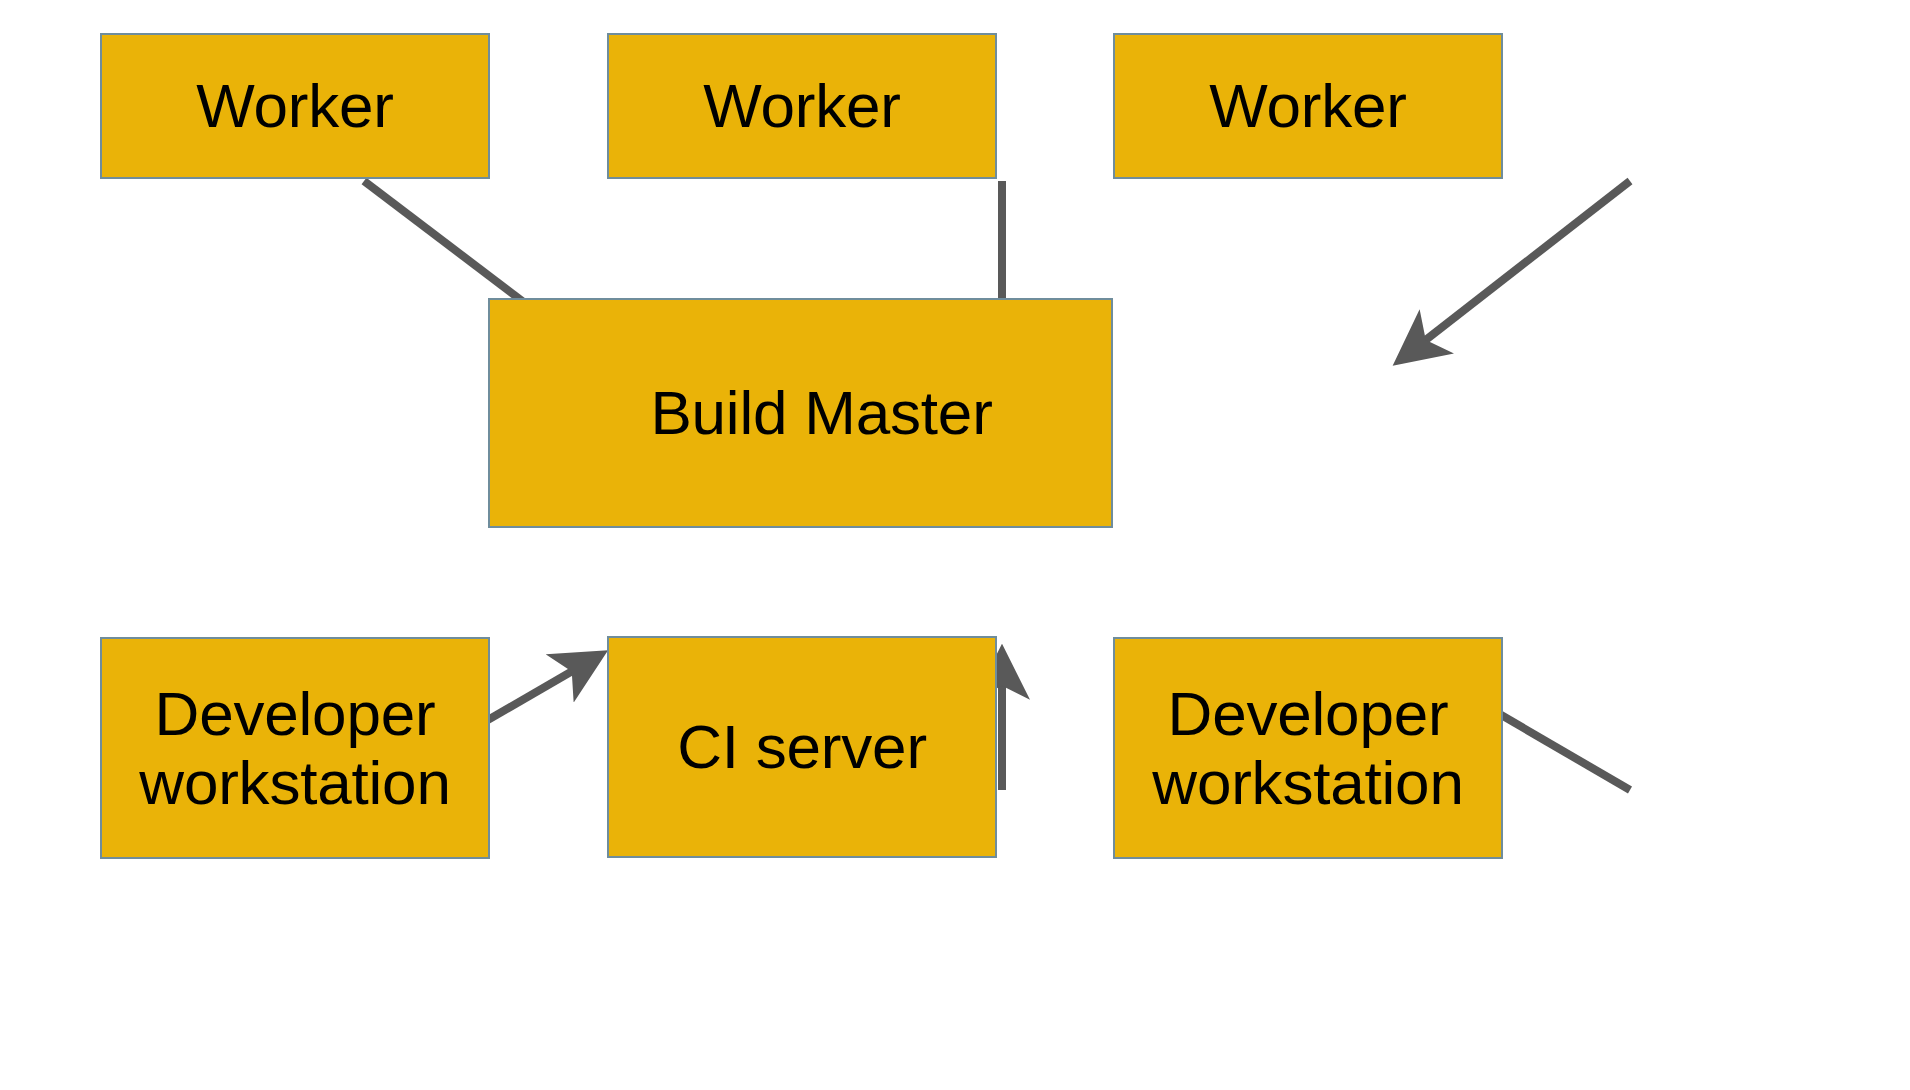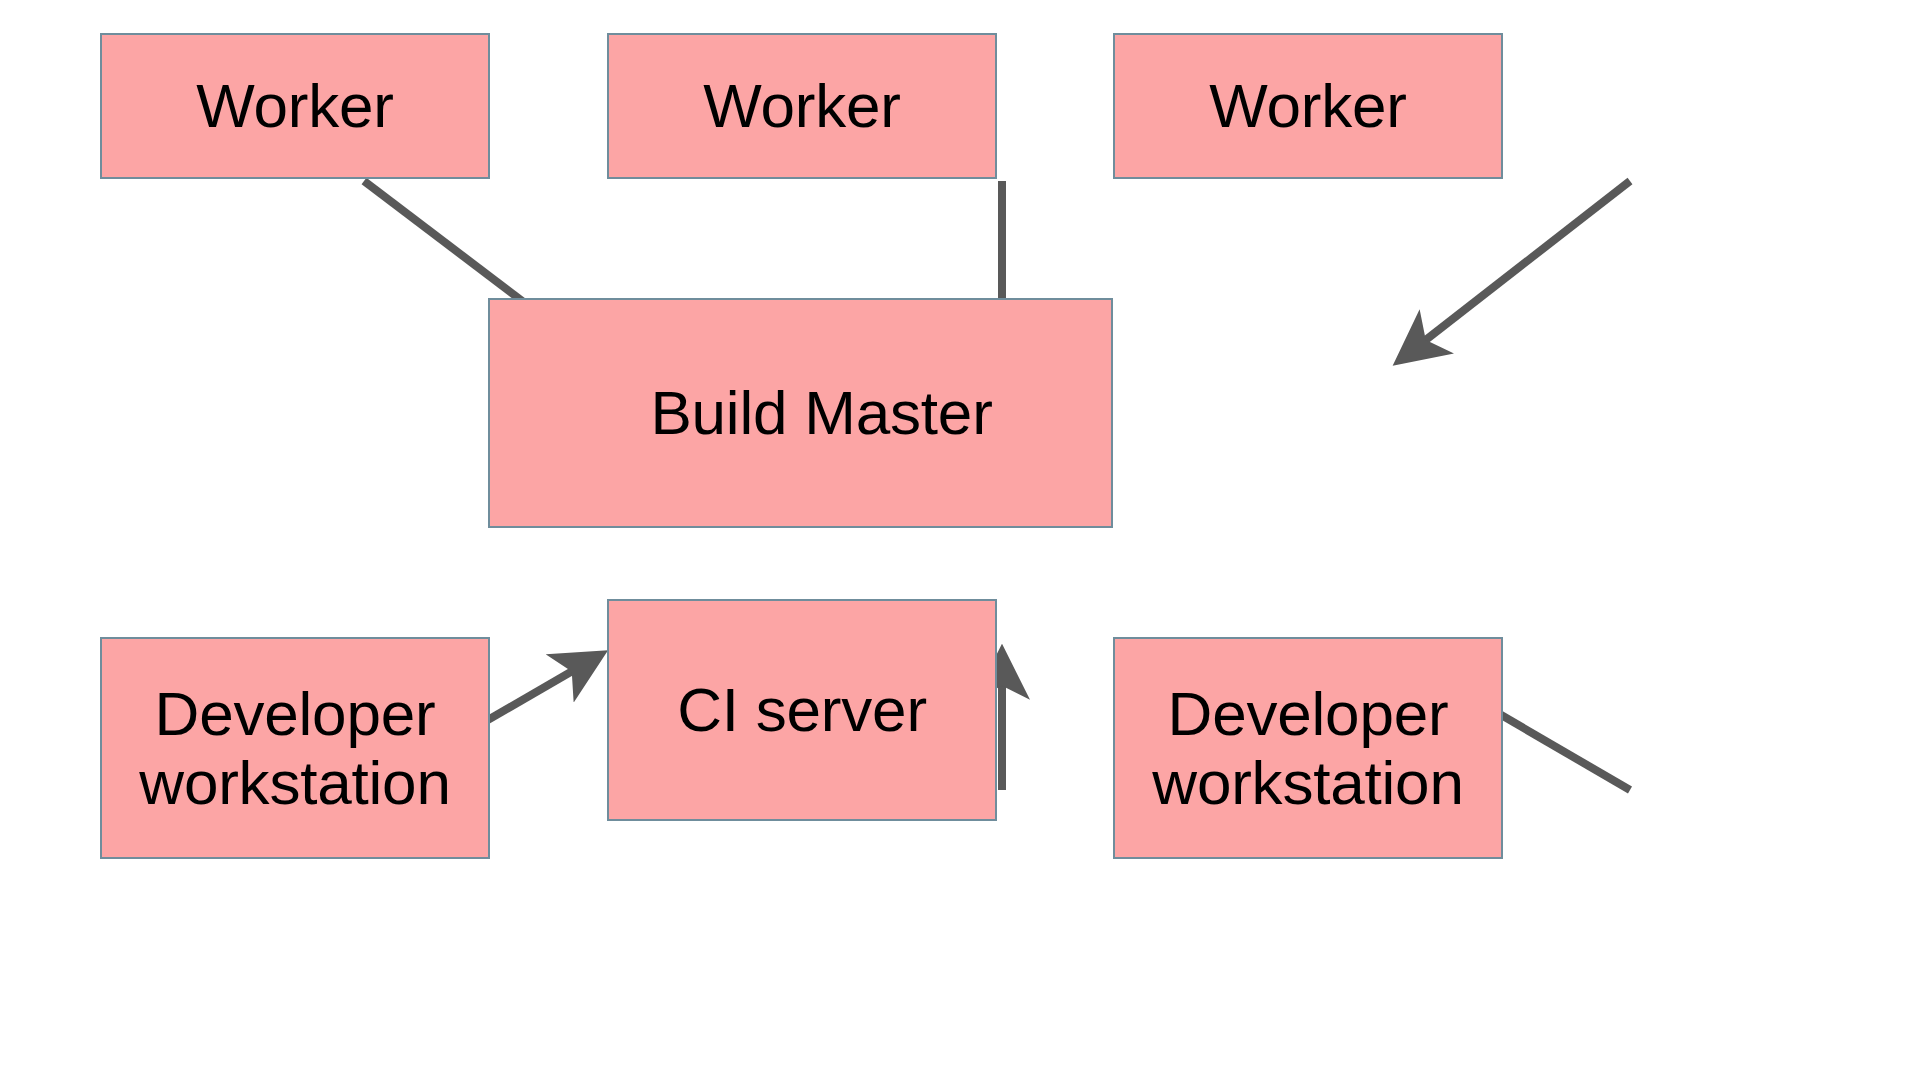--- a/index.html
+++ b/index.html
@@ -23,21 +23,21 @@
     position: absolute;
     left: 0;
     top: 0;
     width: 1910px;
     height: 1090px;
     pointer-events: none;
   }
   .node {
     position: absolute;
     box-sizing: border-box;
-    background: #fca5a5;
+    background: #eab308;
     border: 2px solid #6f8d9c;
     display: flex;
     align-items: center;
     justify-content: center;
     text-align: center;
     color: #000000;
     font-weight: 400;
     line-height: 1.12;
     letter-spacing: -0.2px;
     white-space: pre-line;
@@ -51,21 +51,21 @@
   
   #node-worker-left   { left: 100px;  top: 33px;  width: 390px; height: 146px; font-size: 62px; }
   #node-worker-center { left: 607px;  top: 33px;  width: 390px; height: 146px; font-size: 62px; }
   #node-worker-right  { left: 1113px; top: 33px;  width: 390px; height: 146px; font-size: 62px; }
 
   
   #node-build-master  { left: 488px;  top: 298px; width: 625px; height: 230px; font-size: 62px; padding-left: 42px; }
 
   
   #node-dev-left   { left: 100px;  top: 637px; width: 390px; height: 222px; font-size: 62px; }
-  #node-ci-server  { left: 607px;  top: 599px; width: 390px; height: 222px; font-size: 62px; }
+  #node-ci-server  { left: 607px;  top: 636px; width: 390px; height: 222px; font-size: 62px; }
   #node-dev-right  { left: 1113px; top: 637px; width: 390px; height: 222px; font-size: 62px; }
 </style>
 </head>
 <body>
 
 <div id="canvas">
 
   <svg class="edges" viewBox="0 0 1910 1090" width="1910" height="1090" xmlns="http://www.w3.org/2000/svg">
     <defs>
       <marker id="arrowhead" viewBox="0 0 12 12" refX="10" refY="6" markerWidth="7" markerHeight="7" orient="auto-start-reverse">

